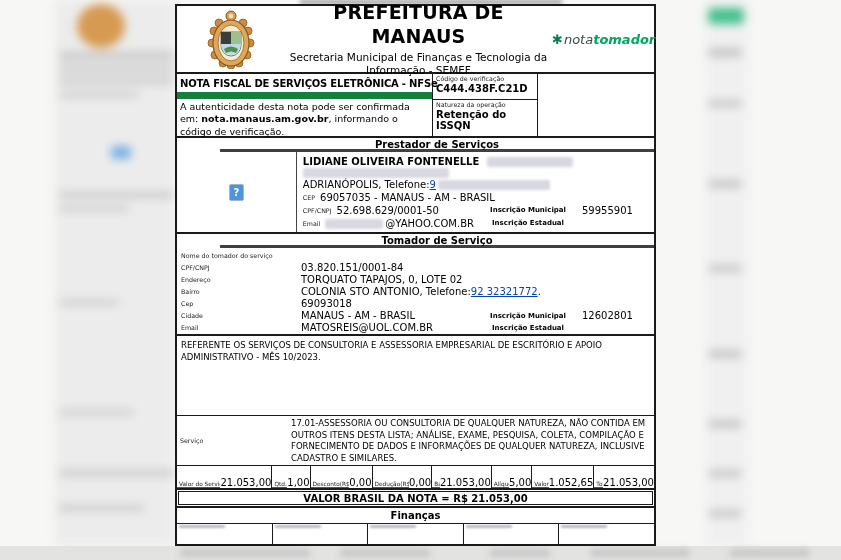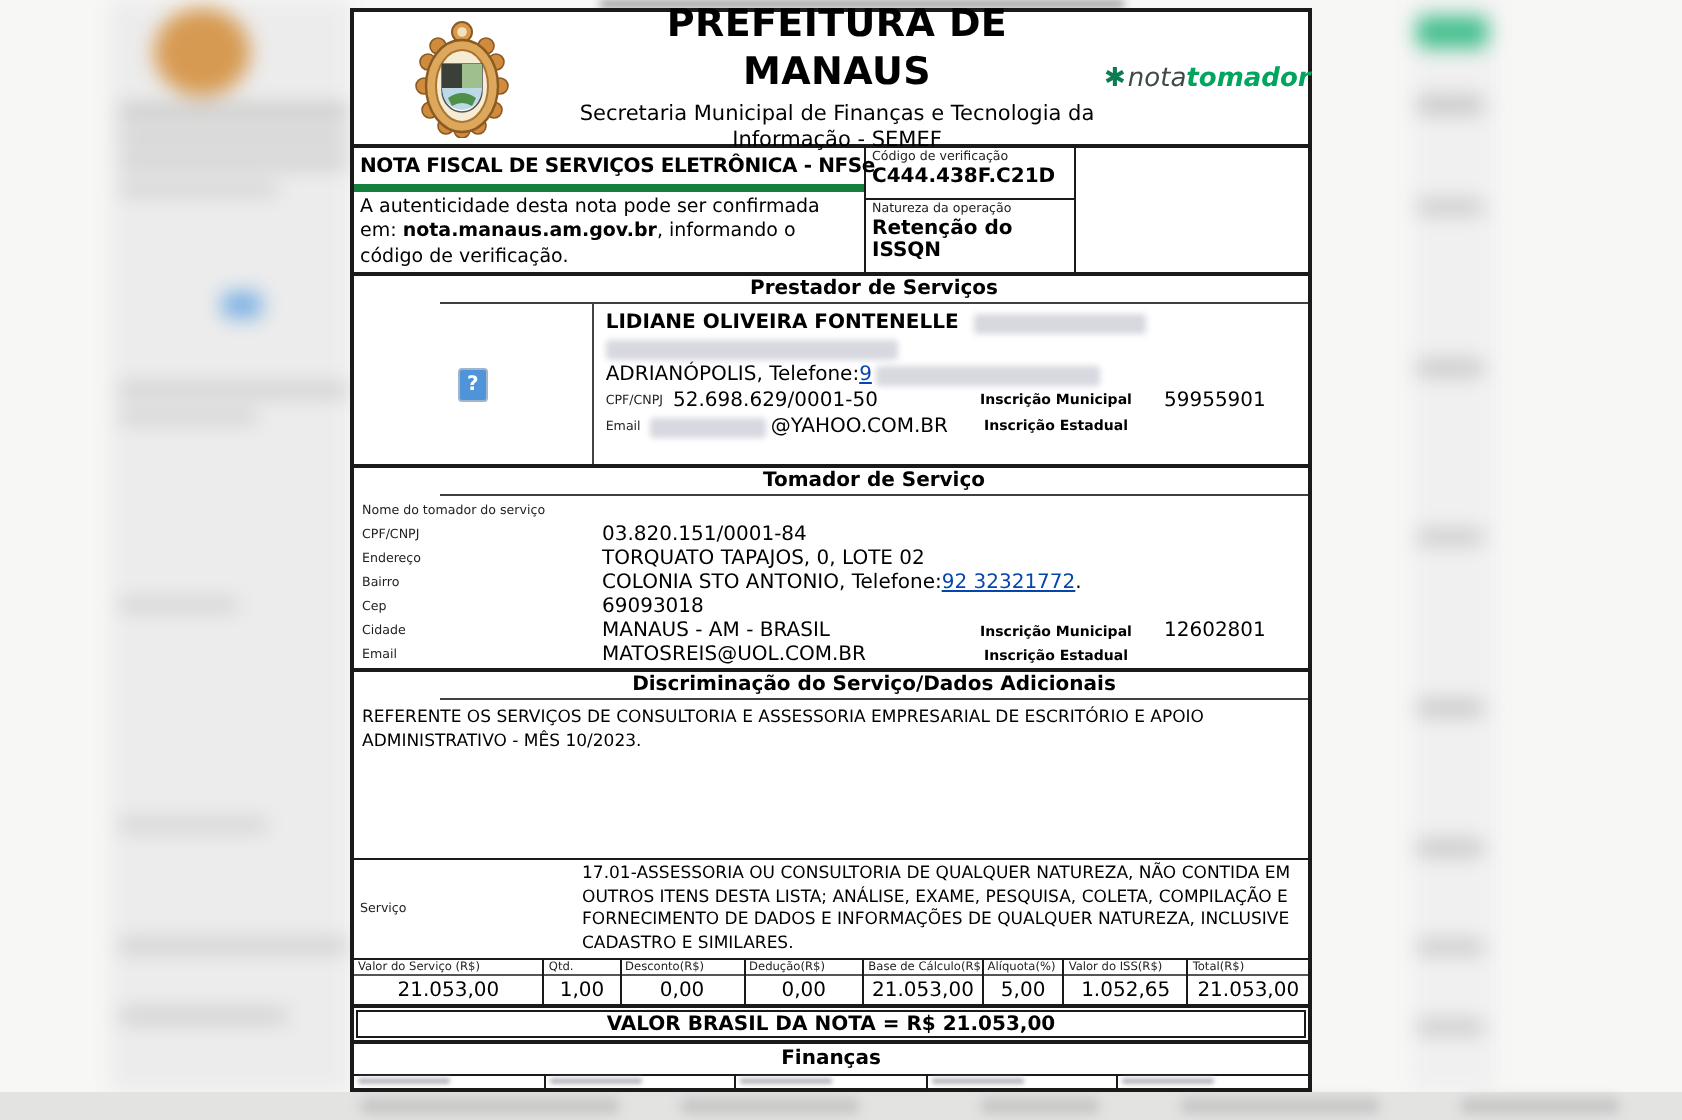--- a/index.html
+++ b/index.html
@@ -34,31 +34,31 @@
   .hdr-title{flex:1;text-align:center;line-height:1.25;}
   .hdr-title .t1{font-size:19px;font-weight:bold;letter-spacing:.2px;}
   .hdr-title .t2{font-size:10.5px;margin-top:2px;}
   .hdr-logo{width:102px;display:flex;align-items:center;justify-content:flex-start;font-style:italic;font-size:13px;white-space:nowrap;}
   .hdr-logo .star{font-style:normal;color:#0c7d52;font-size:13px;margin-right:1px;}
   .hdr-logo .nota{color:#3e4a49;}
   .hdr-logo .manaus{color:#00a65e;font-weight:bold;}
   
   .info{height:64px;display:flex;border-bottom:2px solid #1a1a1a;font-size:10px;}
   .info-left{width:256px;border-right:1px solid #1a1a1a;display:flex;flex-direction:column;}
-  .info-left .doc-title{font-weight:bold;font-size:10px;white-space:nowrap;padding:4px 3px 3px 3px;border-bottom:4px solid #15803d;letter-spacing:-.2px;}
+  .info-left .doc-title{font-weight:bold;font-size:10px;white-space:nowrap;padding:4px 3px 3px 3px;border-bottom:7px solid #15803d;letter-spacing:-.2px;}
   .info-left .auth{font-size:9.5px;padding:2px 3px;line-height:1.3;}
   .info-mid{width:105px;border-right:1px solid #1a1a1a;display:flex;flex-direction:column;}
   .info-right{flex:1;display:flex;flex-direction:column;}
   .cell-a{height:26px;border-bottom:1px solid #1a1a1a;padding:1px 3px;}
   .cell-b{flex:1;padding:1px 3px;}
   .tiny-label{font-size:6.3px;color:#222;display:block;line-height:1.2;}
   .cell-val{font-size:10px;font-weight:bold;line-height:1.15;}
   .cell-num{font-size:12px;font-weight:bold;text-align:center;display:block;margin-top:6px;}
   
-  .sec-bar{height:14px;border-bottom:1px solid #404040;text-align:center;font-weight:bold;font-size:10px;line-height:13px;margin-left:43px;}
+  .sec-bar{height:14px;border-bottom:3px solid #404040;text-align:center;font-weight:bold;font-size:10px;line-height:13px;margin-left:43px;}
   
   .prest{height:82px;display:flex;border-bottom:2px solid #1a1a1a;}
   .prest-icon-cell{width:124px;border-right:1px solid #444;display:flex;align-items:center;justify-content:center;}
   .img-ph{width:15px;height:17px;background:#4f93d8;border:1px solid #9fb6cc;color:#fff;font-size:10px;font-weight:bold;display:flex;align-items:center;justify-content:center;border-radius:2px;}
   .prest-body{flex:1;padding:3px 6px 2px 6px;font-size:10px;display:flex;flex-direction:column;}
   .p-line{height:13px;line-height:13px;white-space:nowrap;display:flex;align-items:center;}
   .p-line .inline-label{font-size:6.3px;color:#222;margin-right:5px;}
   .blur-patch{display:inline-block;background:#d7d8e0;border-radius:2px;filter:blur(1.5px);height:10px;vertical-align:middle;}
   .phone-link{color:#0645ad;text-decoration:underline;cursor:pointer;}
   .insc-label{font-size:7px;font-weight:bold;width:108px;flex:none;text-align:center;}
@@ -69,21 +69,21 @@
   .t-line{height:12px;line-height:12px;display:flex;align-items:center;white-space:nowrap;}
   .t-label{width:122px;flex:none;font-size:6.3px;color:#222;padding-left:2px;}
   
   .disc{height:80px;border-bottom:1px solid #1a1a1a;padding:3px 4px;font-size:8.5px;line-height:1.45;}
   
   .serv{height:50px;border-bottom:1px solid #1a1a1a;display:flex;font-size:8.5px;gap:40px;}
   .serv-label{width:74px;flex:none;font-size:6.3px;color:#222;display:flex;align-items:center;padding-left:3px;}
   .serv-text{flex:1;padding:2px 6px 2px 0;line-height:1.38;}
   
   .vals{height:24px;display:flex;border-bottom:2px solid #1a1a1a;}
-  .v-col{border-right:1px solid #1a1a1a;display:flex;flex-direction:column;}
+  .v-col{border-right:1px solid #1a1a1a;display:flex;flex-direction:row;align-items:flex-end;}
   .v-col:last-child{border-right:none;}
   .v-head{font-size:5.8px;color:#222;padding:1px 1px 0 2px;border-bottom:1px solid #555;height:8px;white-space:nowrap;overflow:hidden;}
   .v-val{flex:1;font-size:10px;display:flex;align-items:center;justify-content:center;}
   
   .total-row{height:18px;border-bottom:2px solid #1a1a1a;padding:1px;}
   .total-inner{border:1px solid #1a1a1a;height:100%;text-align:center;font-weight:bold;font-size:10px;line-height:13px;}
   
   .ret-bar{height:16px;border-bottom:1px solid #1a1a1a;text-align:center;font-weight:bold;font-size:10px;line-height:15px;}
   .sliver{flex:1;display:flex;}
   .sliver .s-col{border-right:1px solid #1a1a1a;flex:1;padding:1px 0 0 2px;}
@@ -201,20 +201,24 @@
       </div>
       <div class="p-line">
         <span class="blur-patch" style="width:146px;"></span>
       </div>
       <div class="p-line">
         <span>ADRIANÓPOLIS, Telefone: </span>
         <a class="phone-link">9</a>
         <span class="blur-patch" style="width:112px;margin-left:2px;"></span>
       </div>
       <div class="p-line">
+        <span class="inline-label">CEP</span>
+        <span>69057035 - MANAUS  - AM  - BRASIL</span>
+      </div>
+      <div class="p-line">
         <span class="inline-label">CPF/CNPJ</span>
         <span class="flex1">52.698.629/0001-50</span>
         <span class="insc-label">Inscrição Municipal</span>
         <span class="insc-value">59955901</span>
       </div>
       <div class="p-line">
         <span class="inline-label">Email</span>
         <span class="flex1" style="display:flex;align-items:center;">
           <span class="blur-patch" style="width:58px;margin-right:2px;"></span>
           <span>@YAHOO.COM.BR</span>
@@ -255,21 +259,20 @@
       <span class="insc-value">12602801</span>
     </div>
     <div class="t-line">
       <span class="t-label">Email</span>
       <span class="flex1">MATOSREIS@UOL.COM.BR</span>
       <span class="insc-label">Inscrição Estadual</span>
       <span class="insc-value"></span>
     </div>
   </div>
 
-  <div class="sec-bar">Discriminação do Serviço/Dados Adicionais</div>
   <div class="disc"> REFERENTE OS SERVIÇOS DE CONSULTORIA E ASSESSORIA EMPRESARIAL DE ESCRITÓRIO E APOIO ADMINISTRATIVO - MÊS 10/2023.</div>
 
   <div class="serv">
     <div class="serv-label">Serviço</div>
     <div class="serv-text">17.01-ASSESSORIA OU CONSULTORIA DE QUALQUER NATUREZA, NÃO CONTIDA EM OUTROS ITENS DESTA LISTA; ANÁLISE, EXAME, PESQUISA, COLETA, COMPILAÇÃO E FORNECIMENTO DE DADOS E INFORMAÇÕES DE QUALQUER NATUREZA, INCLUSIVE CADASTRO E SIMILARES.</div>
   </div>
 
   <div class="vals">
     <div class="v-col" style="width:20%">
         <div class="v-head">Valor do Serviço (R$)</div>

